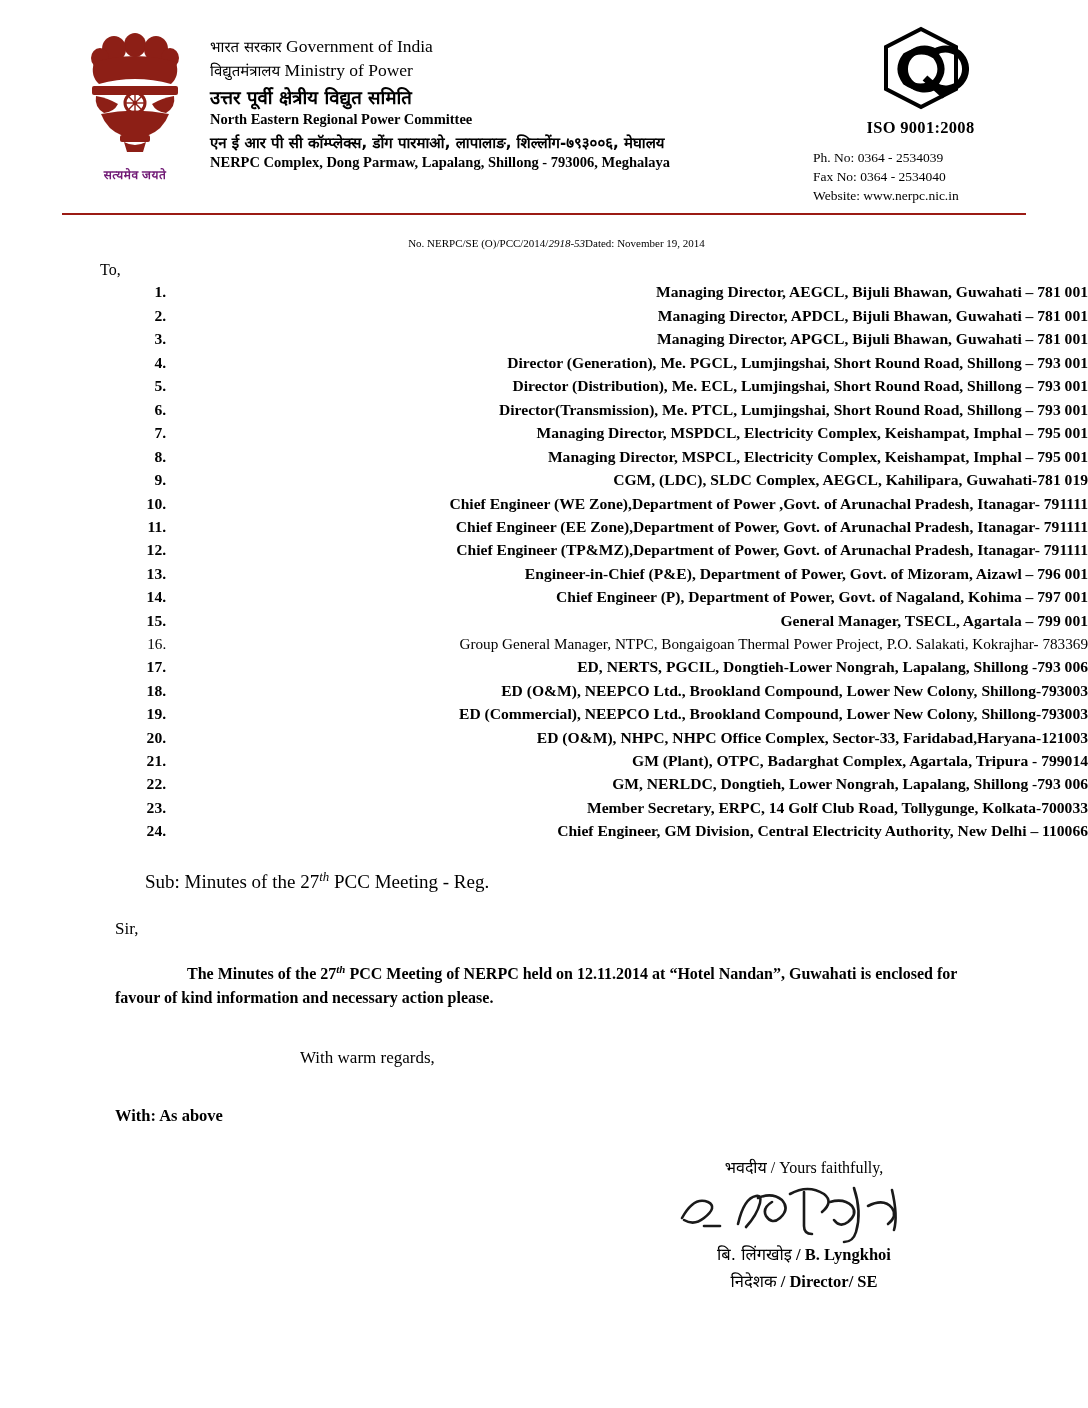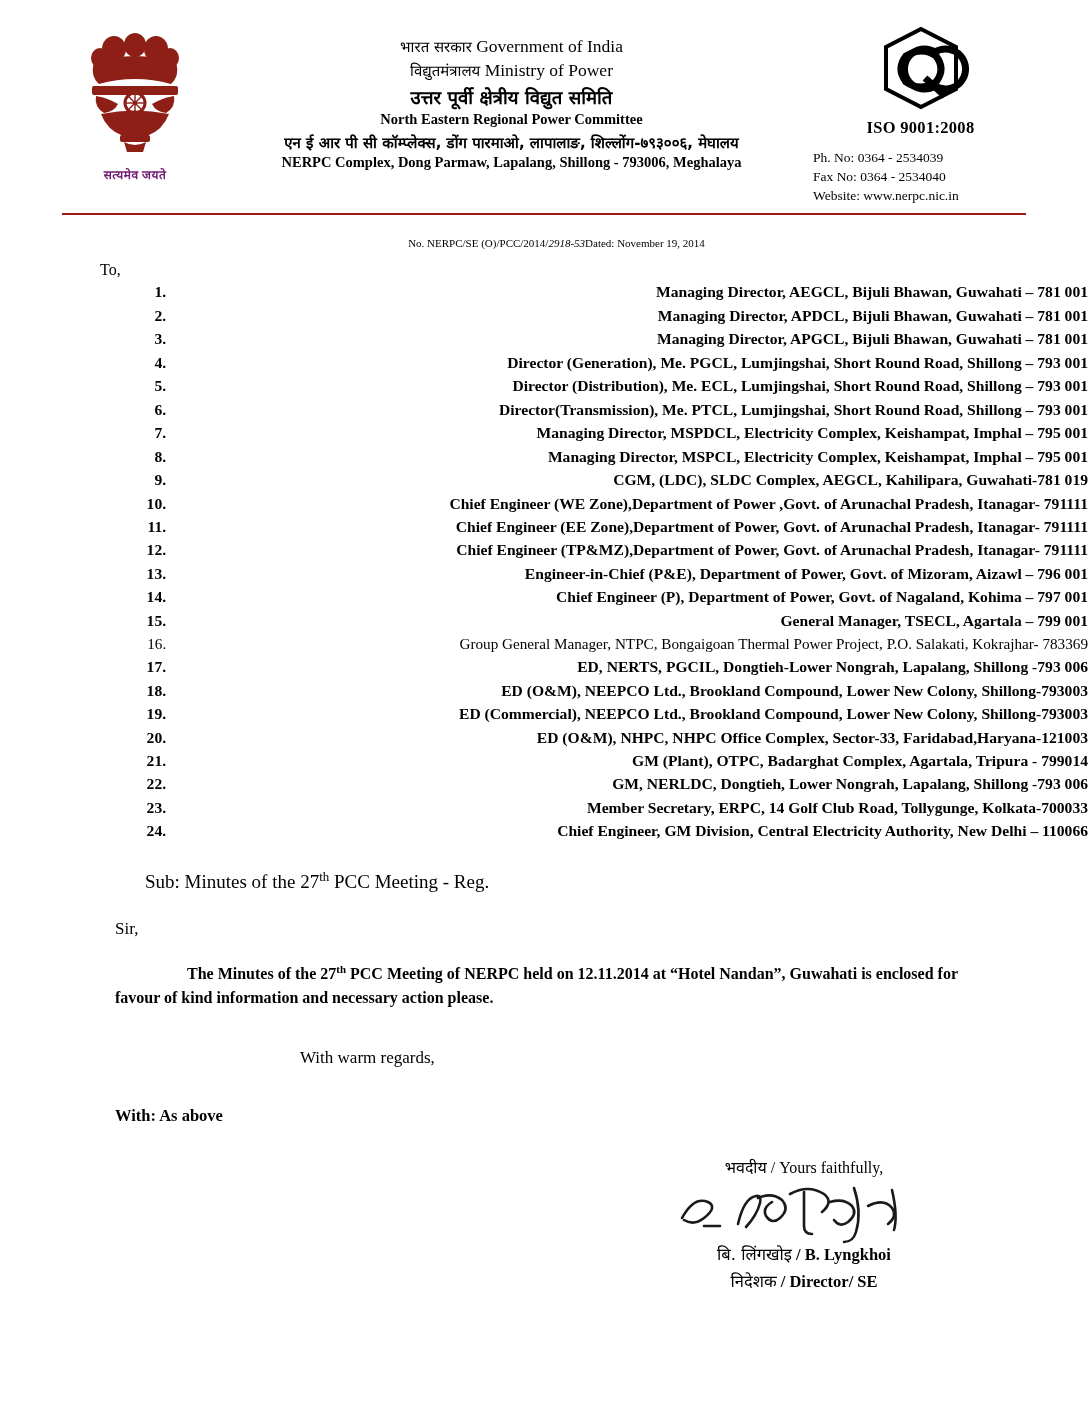--- a/index.html
+++ b/index.html
@@ -45,21 +45,20 @@
   .emblem-motto {
     font-size: 12px;
     color: #701a75;
     font-weight: bold;
     margin-top: -2px;
     letter-spacing: 0.5px;
   }
 
   .head-center {
     flex: 1 1 auto;
-    text-align: center;
     padding-top: 14px;
   }
   .head-center .l1 {
     font-size: 17.5px;
     margin-bottom: 3px;
   }
   .head-center .l2 {
     font-size: 17.5px;
     margin-bottom: 3px;
   }
@@ -141,21 +140,21 @@
     margin-bottom: 1px;
     text-align: right;
   }
   ol.addressees li.normal-weight { font-weight: normal; font-size: 15.2px; }
 
   
   .subject {
     margin: 26px 0 0 145px;
     font-size: 19px;
   }
-  .sup { font-size: 0.68em; vertical-align: super; }
+  .sup { font-size: 0.68em; vertical-align: super; font-style: italic; }
 
   .salutation {
     margin: 26px 0 0 115px;
     font-size: 17px;
   }
 
   .para {
     margin: 22px 100px 0 115px;
     font-size: 16px;
     font-weight: bold;

